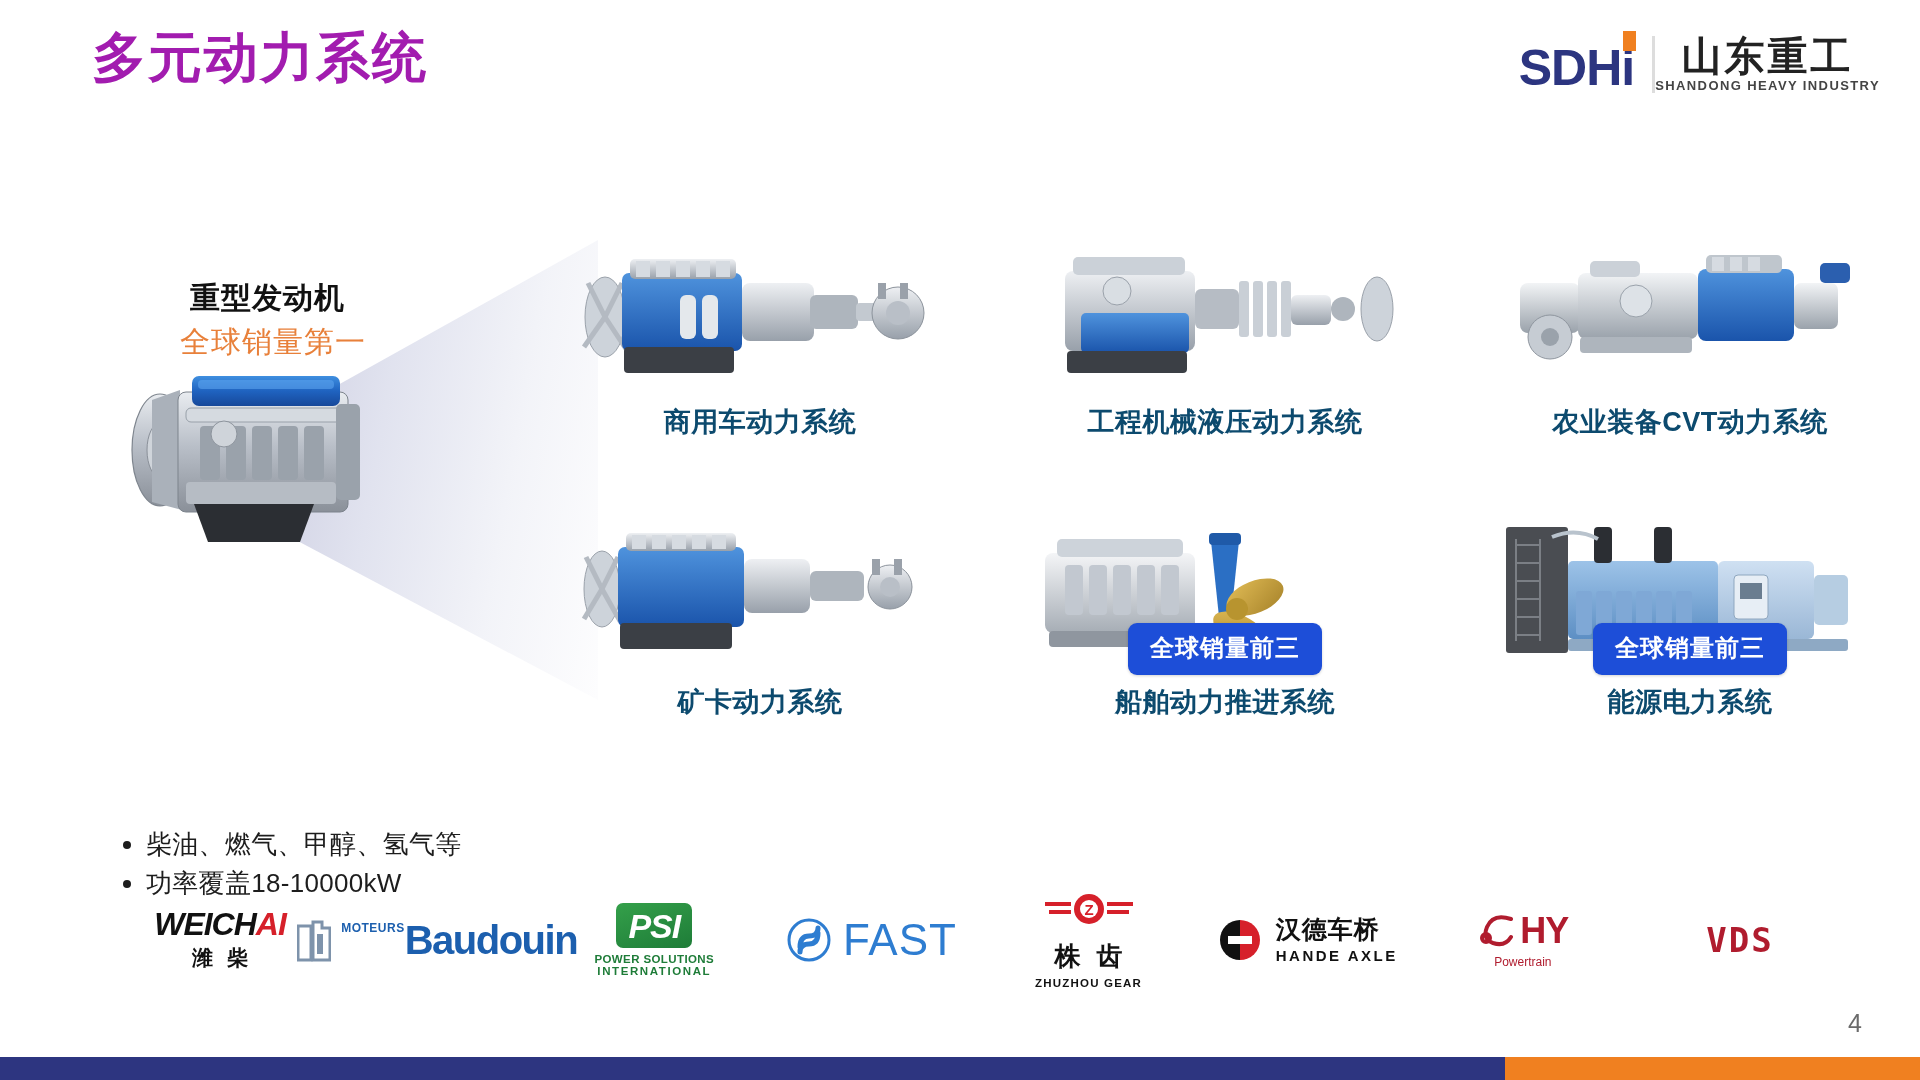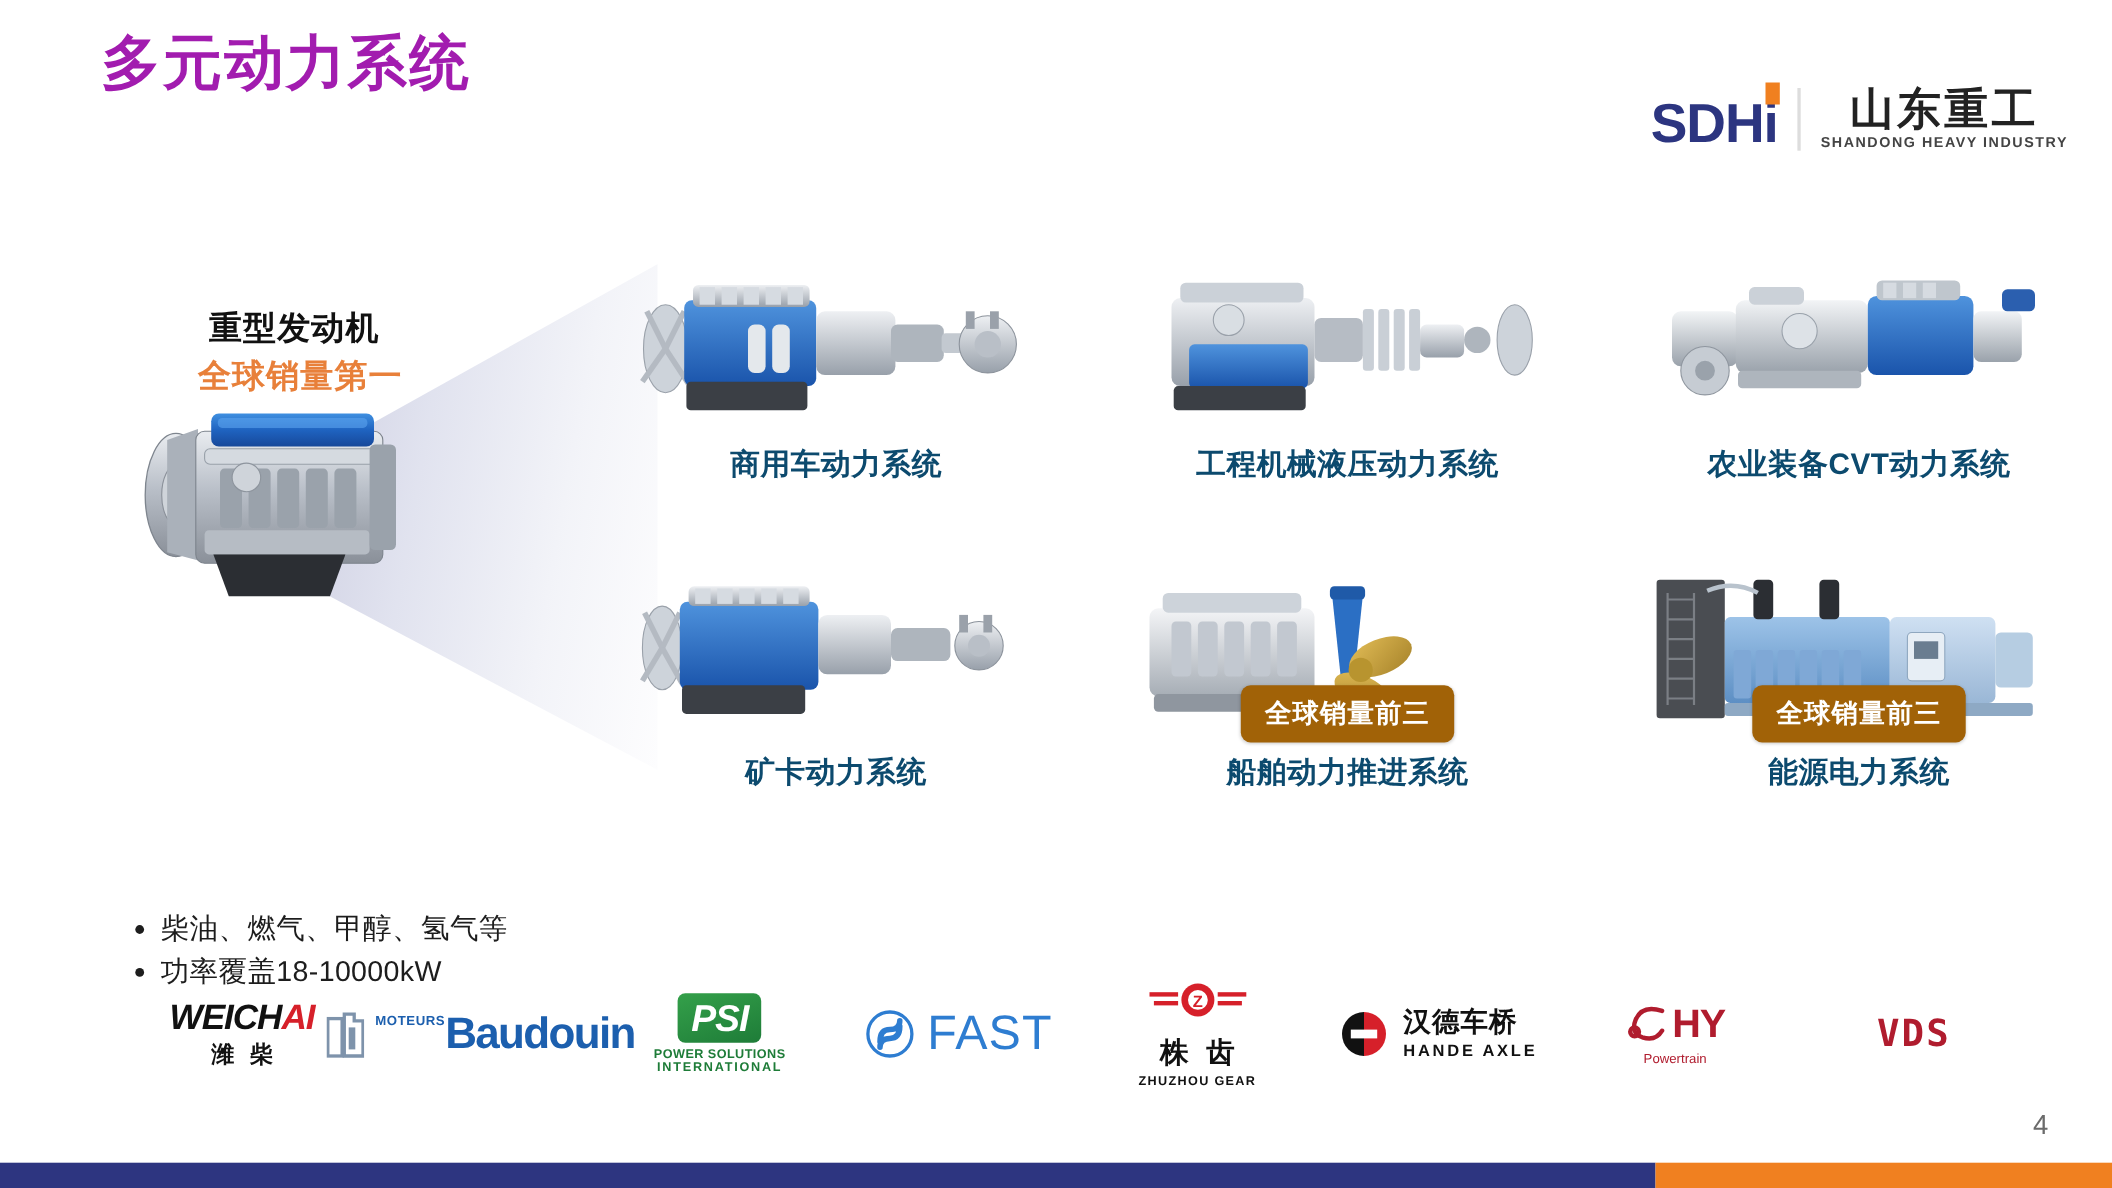--- a/index.html
+++ b/index.html
@@ -8,43 +8,43 @@
   .slide{position:relative;width:1920px;height:1080px;background:#fff;}
 
   
   .slide-title{position:absolute;left:92px;top:28px;font-size:54px;font-weight:bold;
                color:#a21caf;letter-spacing:2px;line-height:1.1;white-space:nowrap;}
   .logo{position:absolute;right:40px;top:36px;display:flex;align-items:flex-end;gap:18px;}
   .logo-sdhi{position:relative;font-size:50px;font-weight:bold;color:#2C3580;
              letter-spacing:-1px;line-height:1;font-family:"Liberation Sans",sans-serif;}
   .logo-sdhi .dot{position:absolute;right:-2px;top:-12px;width:13px;height:20px;background:#F08020;}
   .logo-cn-wrap{display:flex;flex-direction:column;align-items:center;gap:2px;
-                border-left:3px solid #ddd;padding-left:18px;margin-top:44px;}
+                border-left:3px solid #ddd;padding-left:0;}
   .logo-cn{font-size:40px;font-weight:bold;color:#222;letter-spacing:3px;line-height:1;}
   .logo-en{font-size:13px;font-weight:bold;color:#444;letter-spacing:1.4px;}
 
   
   .hero{position:absolute;left:0;top:170px;width:640px;height:640px;}
   .hero-cap1{position:absolute;left:190px;top:108px;font-size:30px;font-weight:bold;color:#111;
              letter-spacing:1px;white-space:nowrap;}
-  .hero-cap2{position:absolute;left:180px;top:152px;font-size:30px;font-weight:bold;color:#E8803A;
+  .hero-cap2{position:absolute;left:180px;top:152px;font-size:30px;font-weight:normal;color:#E8803A;
              letter-spacing:1px;white-space:nowrap;}
   .funnel{position:absolute;left:268px;top:70px;width:330px;height:460px;
           background:linear-gradient(100deg,#c8c9de 0%,#dfe1ee 35%,#f2f3f8 70%,#fdfdfe 100%);
           clip-path:polygon(0% 40%,100% 0%,100% 100%,0% 62%);opacity:.95;}
   .hero-engine{position:absolute;left:120px;top:160px;width:290px;height:230px;}
 
   
   .grid{position:absolute;left:560px;top:225px;width:1330px;height:560px;}
   .cell{position:absolute;width:400px;}
   .cell .pic{position:relative;width:400px;height:165px;}
   .cell .cap{margin-top:14px;text-align:center;font-size:27px;font-weight:bold;color:#0c4a6e;
              letter-spacing:.5px;white-space:nowrap;}
   .badge{position:absolute;left:50%;transform:translateX(-50%);top:118px;
-         background:#a16207;color:#fff;font-size:24px;font-weight:bold;letter-spacing:1px;
+         background:#1d4ed8;color:#fff;font-size:24px;font-weight:bold;letter-spacing:1px;
          padding:9px 22px 11px;border-radius:9px;white-space:nowrap;z-index:5;
          box-shadow:0 1px 3px rgba(0,0,0,.18);}
 
   
   .partners{position:absolute;left:120px;top:880px;width:1720px;height:120px;
             display:flex;align-items:center;justify-content:space-between;}
   .plogo{display:flex;flex-direction:column;align-items:center;justify-content:center;
          height:110px;width:200px;}
   .weichai-top{display:flex;align-items:baseline;font-size:32px;font-weight:bold;font-style:italic;
                letter-spacing:-1px;line-height:1;}

